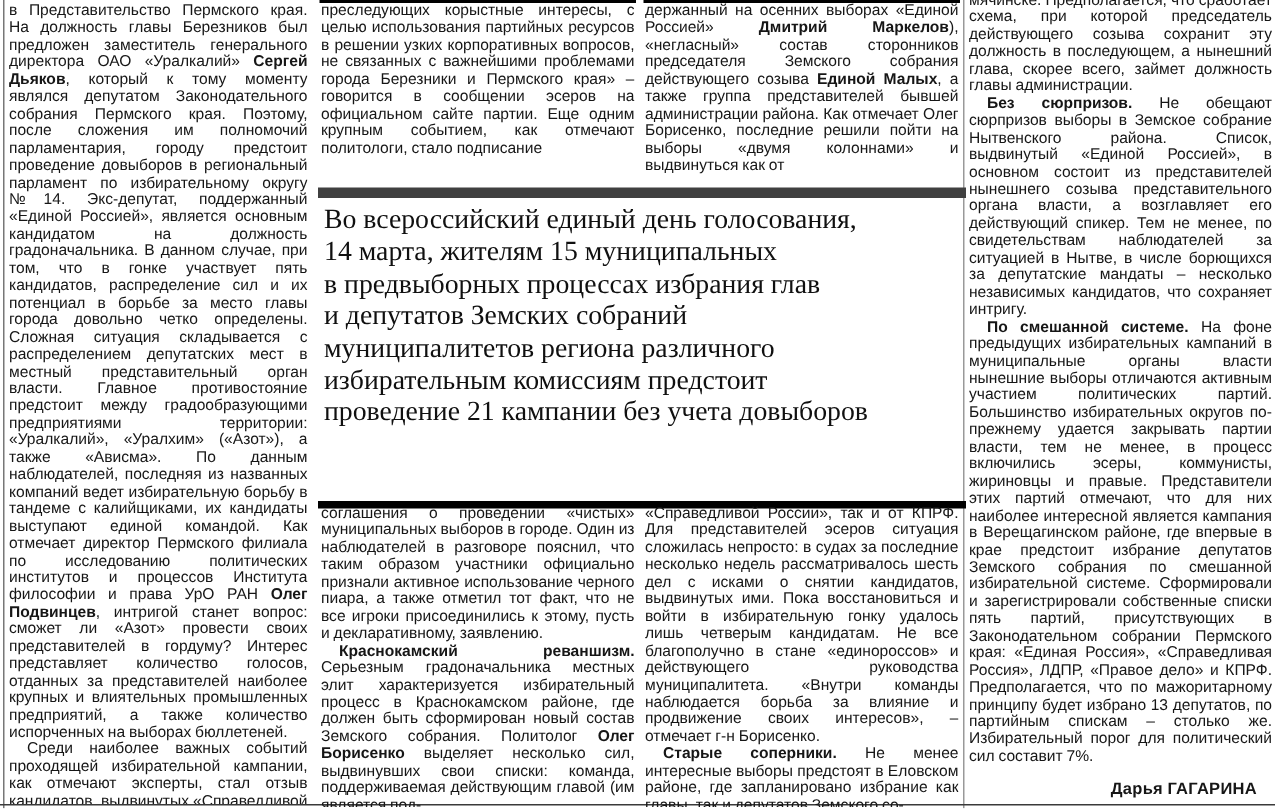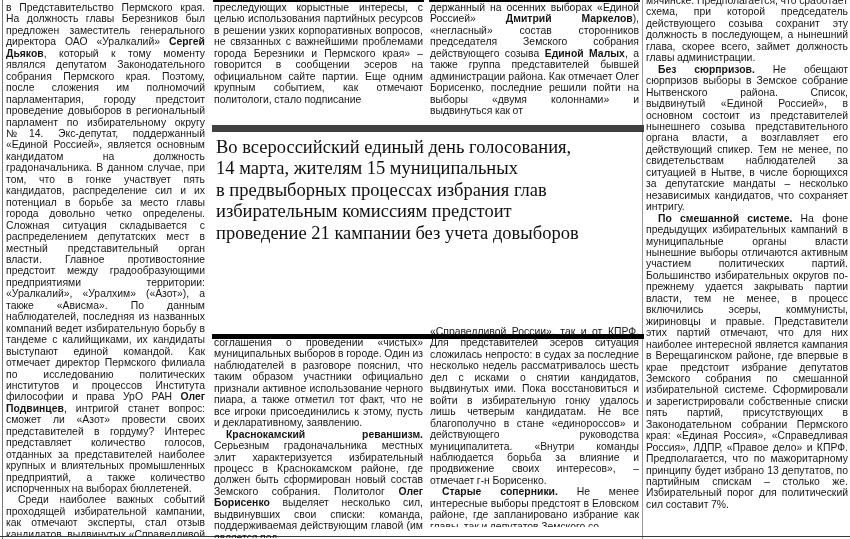--- a/index.html
+++ b/index.html
@@ -11,21 +11,21 @@
     position:absolute;text-align:justify;font-size:10.4px;line-height:11.45px;
     letter-spacing:0;word-spacing:-0.3px;overflow:hidden;
   }
   .col p{margin:0;}
   .col p.indent{text-indent:12px;}
   .col b{font-weight:bold;}
   .col1{left:6px;top:2px;width:199px;height:534px;}
   .col2top{left:214px;top:2px;width:209px;height:121px;}
   .col3top{left:430px;top:2px;width:209px;height:121px;}
   .col2bot{left:214px;top:337px;width:209px;height:201px;}
-  .col3bot{left:430px;top:326px;width:209px;height:201px;}
+  .col3bot{left:430px;top:337px;width:209px;height:201px;}
   .col4{left:646px;top:-5px;width:202px;height:544px;}
   .pullquote{
     position:absolute;left:212px;top:125px;width:428px;height:197px;
     border-top:7px solid #404040;border-bottom:5px solid #000;
     font-family:"Liberation Serif",serif;font-size:18.5px;line-height:21.4px;
     color:#101010;padding-top:5px;padding-left:4px;box-sizing:content-box;overflow:hidden;
   }
   .pq-line{white-space:nowrap;}
   .byline{
     text-align:right;font-weight:bold;font-size:11px;letter-spacing:0.2px;
@@ -60,35 +60,38 @@
     </div>
 
   <div class="col col3top">
       <p class=""><span>держанный на осенних выборах «Единой Россией» </span><b>Дмитрий Маркелов</b><span>), «негласный» состав сторонников председателя Земского собрания действующего созыва </span><b>Единой Малых</b><span>, а также группа представителей бывшей администрации района. Как отмечает Олег Борисенко, последние решили пойти на выборы «двумя колоннами» и выдвинуться как от</span></p>
     </div>
 
   <div class="pullquote">
       <div class="pq-line">Во всероссийский единый день голосования,</div>
       <div class="pq-line">14 марта, жителям 15 муниципальных</div>
       <div class="pq-line">в предвыборных процессах избрания глав</div>
+      <div class="pq-line">и депутатов Земских собраний</div>
+      <div class="pq-line">муниципалитетов региона различного</div>
       <div class="pq-line">избирательным комиссиям предстоит</div>
       <div class="pq-line">проведение 21 кампании без учета довыборов</div>
     </div>
 
   <div class="col col2bot">
       <p class=""><span>соглашения о проведении «чистых» муниципальных выборов в городе. Один из наблюдателей в разговоре пояснил, что таким образом участники официально признали активное использование черного пиара, а также отметил тот факт, что не все игроки присоединились к этому, пусть и декларативному, заявлению.</span></p>
       <p class="indent"><b>Краснокамский реваншизм.</b><span> Серьезным градоначальника местных элит характеризуется избирательный процесс в Краснокамском районе, где должен быть сформирован новый состав Земского собрания. Политолог </span><b>Олег Борисенко</b><span> выделяет несколько сил, выдвинувших свои списки: команда, поддерживаемая действующим главой (им является под-</span></p>
     </div>
 
   <div class="col col3bot">
       <p class=""><span>«Справедливой России», так и от КПРФ. Для представителей эсеров ситуация сложилась непросто: в судах за последние несколько недель рассматривалось шесть дел с исками о снятии кандидатов, выдвинутых ими. Пока восстановиться и войти в избирательную гонку удалось лишь четверым кандидатам. Не все благополучно в стане «единороссов» и действующего руководства муниципалитета. «Внутри команды наблюдается борьба за влияние и продвижение своих интересов», – отмечает г-н Борисенко.</span></p>
       <p class="indent"><b>Старые соперники.</b><span> Не менее интересные выборы предстоят в Еловском районе, где запланировано избрание как главы, так и депутатов Земского со-</span></p>
     </div>
 
   <div class="col col4">
     <div>
         <p class=""><span>мячинске. Предполагается, что сработает схема, при которой председатель действующего созыва сохранит эту должность в последующем, а нынешний глава, скорее всего, займет должность главы администрации.</span></p>
         <p class="indent"><b>Без сюрпризов.</b><span> Не обещают сюрпризов выборы в Земское собрание Нытвенского района. Список, выдвинутый «Единой Россией», в основном состоит из представителей нынешнего созыва представительного органа власти, а возглавляет его действующий спикер. Тем не менее, по свидетельствам наблюдателей за ситуацией в Нытве, в числе борющихся за депутатские мандаты – несколько независимых кандидатов, что сохраняет интригу.</span></p>
         <p class="indent"><b>По смешанной системе.</b><span> На фоне предыдущих избирательных кампаний в муниципальные органы власти нынешние выборы отличаются активным участием политических партий. Большинство избирательных округов по-прежнему удается закрывать партии власти, тем не менее, в процесс включились эсеры, коммунисты, жириновцы и правые. Представители этих партий отмечают, что для них наиболее интересной является кампания в Верещагинском районе, где впервые в крае предстоит избрание депутатов Земского собрания по смешанной избирательной системе. Сформировали и зарегистрировали собственные списки пять партий, присутствующих в Законодательном собрании Пермского края: «Единая Россия», «Справедливая Россия», ЛДПР, «Правое дело» и КПРФ. Предполагается, что по мажоритарному принципу будет избрано 13 депутатов, по партийным спискам – столько же. Избирательный порог для политический сил составит 7%.</span></p>
       </div>
+    <div class="byline">Дарья ГАГАРИНА</div>
   </div>
 
 </div>
 
 </body></html>

